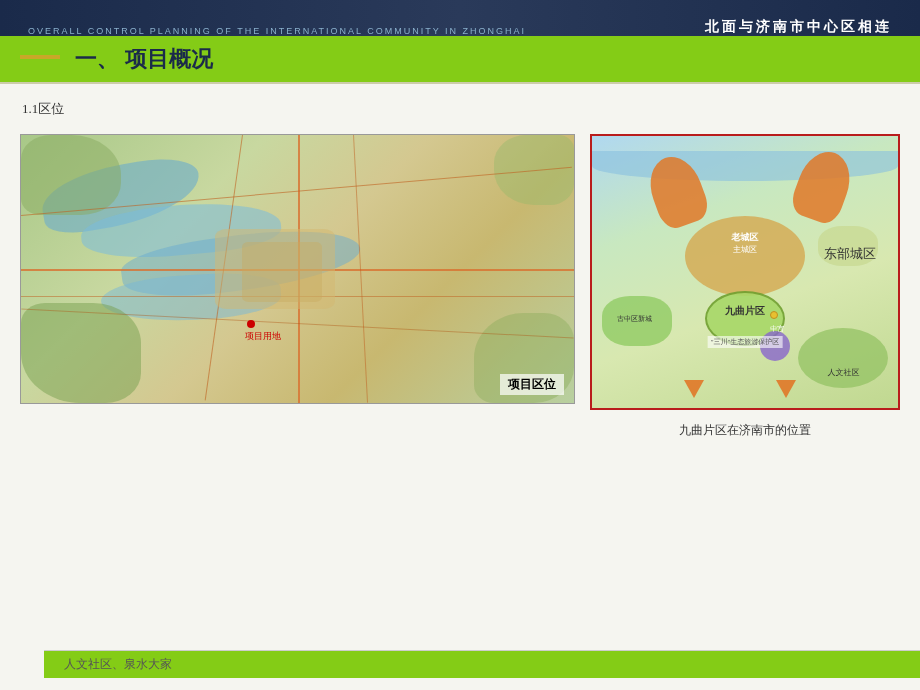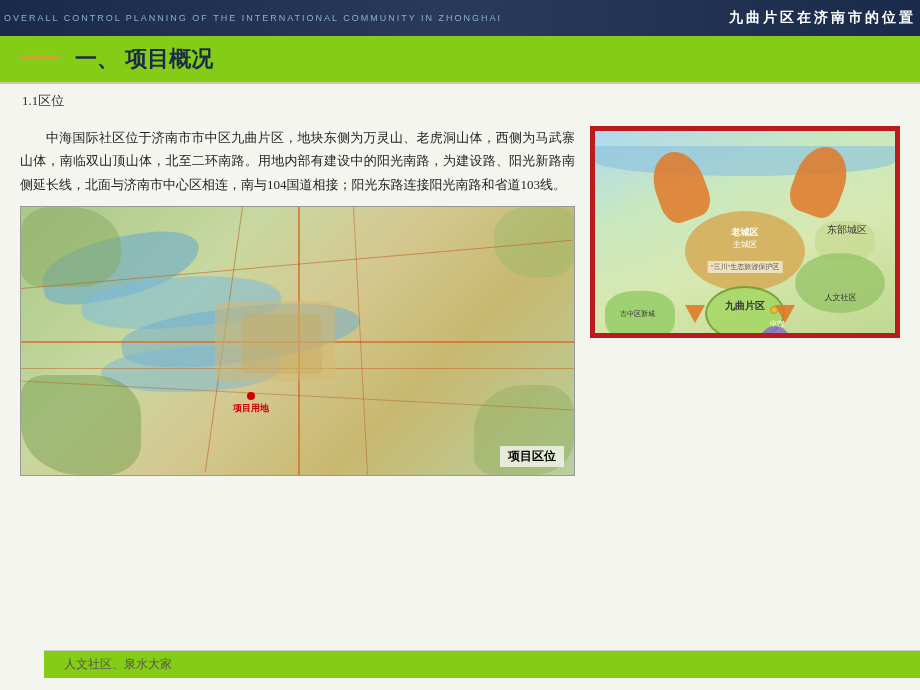--- a/index.html
+++ b/index.html
@@ -11,23 +11,23 @@
       overflow: hidden;
       position: relative;
     }
 
     
     .top-header {
       width: 100%;
       height: 36px;
       background: linear-gradient(to right, #1a2a4a, #2a3a5a, #1a2a4a);
       display: flex;
-      align-items: center;
+      align-items: flex-end;
       justify-content: space-between;
-      padding: 0 4px;
+      padding: 0 28px;
     }
     .header-left-text {
       color: #8ab0cc;
       font-size: 9px;
       letter-spacing: 2px;
       font-family: Arial, sans-serif;
       text-transform: uppercase;
     }
     .header-right-text {
       color: #ffffff;
@@ -103,24 +103,24 @@
     .map-left-bg {
       width: 100%;
       height: 100%;
       background: linear-gradient(135deg, #a8c888 0%, #c8d8a0 30%, #d4c890 50%, #c8b870 70%, #b8d0a0 100%);
       position: relative;
     }
 
     .project-marker {
       position: absolute;
       width: 60px;
-      text-align: center;
+      text-align: right;
       font-size: 9px;
       color: #cc0000;
-      font-weight: bold;
+      font-weight: normal;
     }
     .project-dot {
       width: 8px;
       height: 8px;
       background: #cc0000;
       border-radius: 50%;
       margin: 0 auto 2px;
     }
 
     .map-left-label {
@@ -138,23 +138,23 @@
     .right-panel {
       width: 310px;
       display: flex;
       flex-direction: column;
       gap: 10px;
       flex-shrink: 0;
     }
 
     .map-container-right {
       width: 100%;
-      height: 212px;
+      height: 276px;
       background: #be185d;
-      border: 5px solid #b91c1c;
+      border: 2px solid #b91c1c;
       position: relative;
       overflow: hidden;
     }
 
     .map-right-bg {
       width: 100%;
       height: 100%;
       background: linear-gradient(160deg, #b0d8f0 0%, #c8e8c0 30%, #d8e8b0 60%, #c0d890 100%);
       position: relative;
     }
@@ -200,37 +200,36 @@
       font-size: 13px;
       color: #333;
       margin: 4px 0 6px 0;
     }
   </style>
 </head>
 <body>
 
 <div class="top-header">
   <span class="header-left-text">OVERALL  CONTROL  PLANNING  OF  THE  INTERNATIONAL  COMMUNITY  IN  ZHONGHAI</span>
-  <span class="header-right-text">九曲片区在济南市的位置</span>
+  <span class="header-right-text">北面与济南市中心区相连</span>
 </div>
 
 <div class="section-title-bar">
   <span class="section-title-zh">
     <span>一、</span>&nbsp;<span>项目概况</span>
   </span>
 </div>
 
-<div style="padding: 4px 22px 0 22px;">
+<div style="padding: 12px 22px 0 22px;">
   <div class="section-num">1.1区位</div>
 </div>
 
 <div class="main-content">
 
   <div class="left-panel">
-    <p class="description-text">中海国际社区位于济南市市中区九曲片区，地块东侧为万灵山、老虎洞山体，西侧为马武寨山体，南临双山顶山体，北至二环南路。用地内部有建设中的阳光南路，为建设路、阳光新路南侧延长线，北面与济南市中心区相连，南与104国道相接；阳光东路连接阳光南路和省道103线。</p>
 
     <div class="map-container-left">
       <div class="map-left-bg">
 
         <div style="position:absolute;top:30px;left:20px;width:160px;height:60px;background:#6aaccc;border-radius:60% 40% 70% 30%;opacity:0.6;transform:rotate(-10deg);"></div>
         <div style="position:absolute;top:70px;left:60px;width:200px;height:50px;background:#7abcdc;border-radius:50% 60% 40% 50%;opacity:0.55;transform:rotate(-5deg);"></div>
         <div style="position:absolute;top:100px;left:100px;width:240px;height:55px;background:#6aacd0;border-radius:40% 60% 50% 50%;opacity:0.5;transform:rotate(-8deg);"></div>
         <div style="position:absolute;top:140px;left:80px;width:180px;height:45px;background:#78b8d8;border-radius:55% 45% 50% 60%;opacity:0.5;transform:rotate(-3deg);"></div>
 
         <div style="position:absolute;top:0;left:0;width:100px;height:80px;background:#88aa60;opacity:0.5;border-radius:30% 50% 40% 20%;"></div>
@@ -270,21 +269,21 @@
 
         <div style="position:absolute;top:20px;left:60px;width:50px;height:70px;background:#e07828;opacity:0.85;border-radius:50% 50% 30% 30%;transform:rotate(-20deg);"></div>
         <div style="position:absolute;top:15px;right:50px;width:50px;height:70px;background:#e07828;opacity:0.85;border-radius:50% 50% 30% 30%;transform:rotate(20deg);"></div>
 
         <div style="position:absolute;top:80px;left:50%;transform:translateX(-50%);width:120px;height:80px;background:#d4a850;opacity:0.8;border-radius:50%;"></div>
 
         <div style="position:absolute;top:95px;left:50%;transform:translateX(-50%);font-size:9px;color:#fff;font-weight:bold;text-align:center;white-space:nowrap;">老城区</div>
         <div style="position:absolute;top:108px;left:50%;transform:translateX(-50%);font-size:8px;color:#fff;text-align:center;white-space:nowrap;">主城区</div>
 
         <div style="position:absolute;top:90px;right:20px;width:60px;height:40px;background:#c8d890;opacity:0.7;border-radius:40%;"></div>
-        <div style="position:absolute;top:92px;right:18px;font-size:10px;color:#333;text-align:center;width:60px;">东部城区</div>
+        <div style="position:absolute;top:109px;right:18px;font-size:13px;color:#333;text-align:center;width:60px;">东部城区</div>
 
         <div style="position:absolute;top:155px;left:50%;transform:translateX(-50%);width:80px;height:55px;background:#a8d868;opacity:0.9;border-radius:50%;border:2px solid #70a030;"></div>
         <div style="position:absolute;top:168px;left:50%;transform:translateX(-50%);font-size:10px;color:#333;font-weight:bold;text-align:center;white-space:nowrap;">九曲片区</div>
 
         <div style="position:absolute;top:195px;left:55%;width:30px;height:30px;background:#8866cc;opacity:0.8;border-radius:50%;"></div>
         <div style="position:absolute;top:188px;left:56%;font-size:7px;color:#fff;text-align:center;width:28px;">中宫</div>
 
         <div style="position:absolute;top:160px;left:10px;width:70px;height:50px;background:#88c858;opacity:0.7;border-radius:40%;"></div>
         <div style="position:absolute;top:178px;left:5px;font-size:7px;color:#333;width:75px;text-align:center;">古中区新城</div>
 
@@ -293,20 +292,21 @@
         <div style="position:absolute;bottom:20px;right:10px;width:90px;height:60px;background:#90c060;opacity:0.7;border-radius:50%;"></div>
         <div style="position:absolute;bottom:30px;right:12px;font-size:8px;color:#333;text-align:center;width:85px;">人文社区</div>
 
         <div style="position:absolute;bottom:10px;left:30%;width:0;height:0;border-left:10px solid transparent;border-right:10px solid transparent;border-top:18px solid #e07828;opacity:0.9;"></div>
         <div style="position:absolute;bottom:10px;left:60%;width:0;height:0;border-left:10px solid transparent;border-right:10px solid transparent;border-top:18px solid #e07828;opacity:0.9;"></div>
 
         <div style="position:absolute;top:175px;left:calc(50% + 25px);width:8px;height:8px;background:#e8c030;border-radius:50%;border:1px solid #c09020;"></div>
       </div>
     </div>
 
+    <div class="map-right-caption">九曲片区在济南市的位置</div>
   </div>
 
 </div>
 
 <div class="footer">
   <span class="footer-left">人文社区、泉水大家</span>
   <span class="footer-center">2</span>
 </div>
 
 </body></html>

